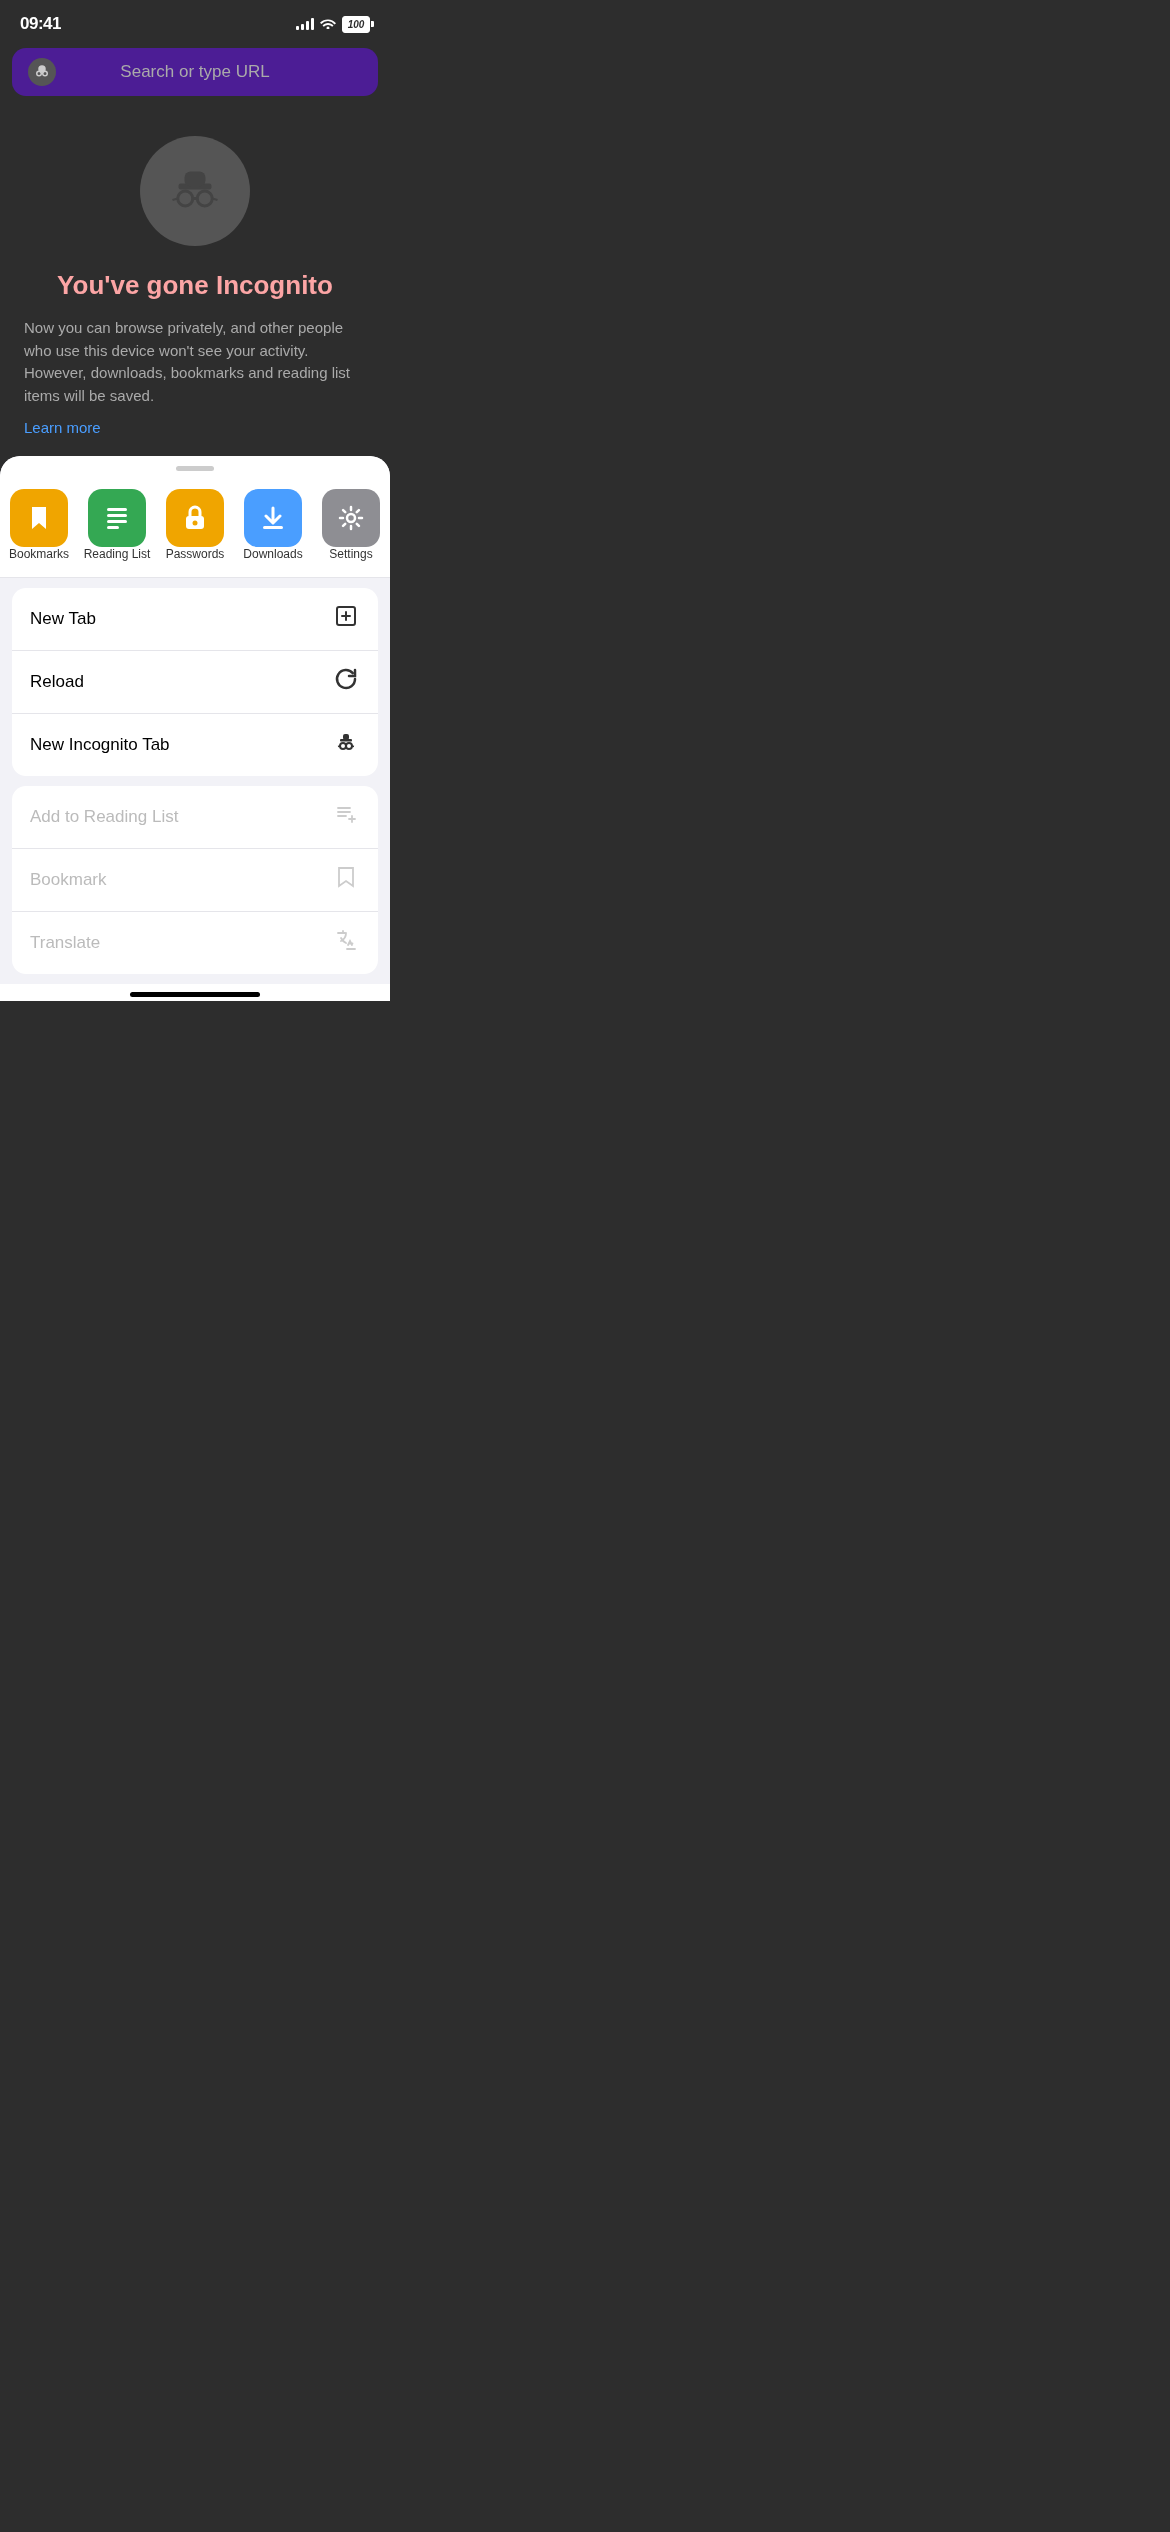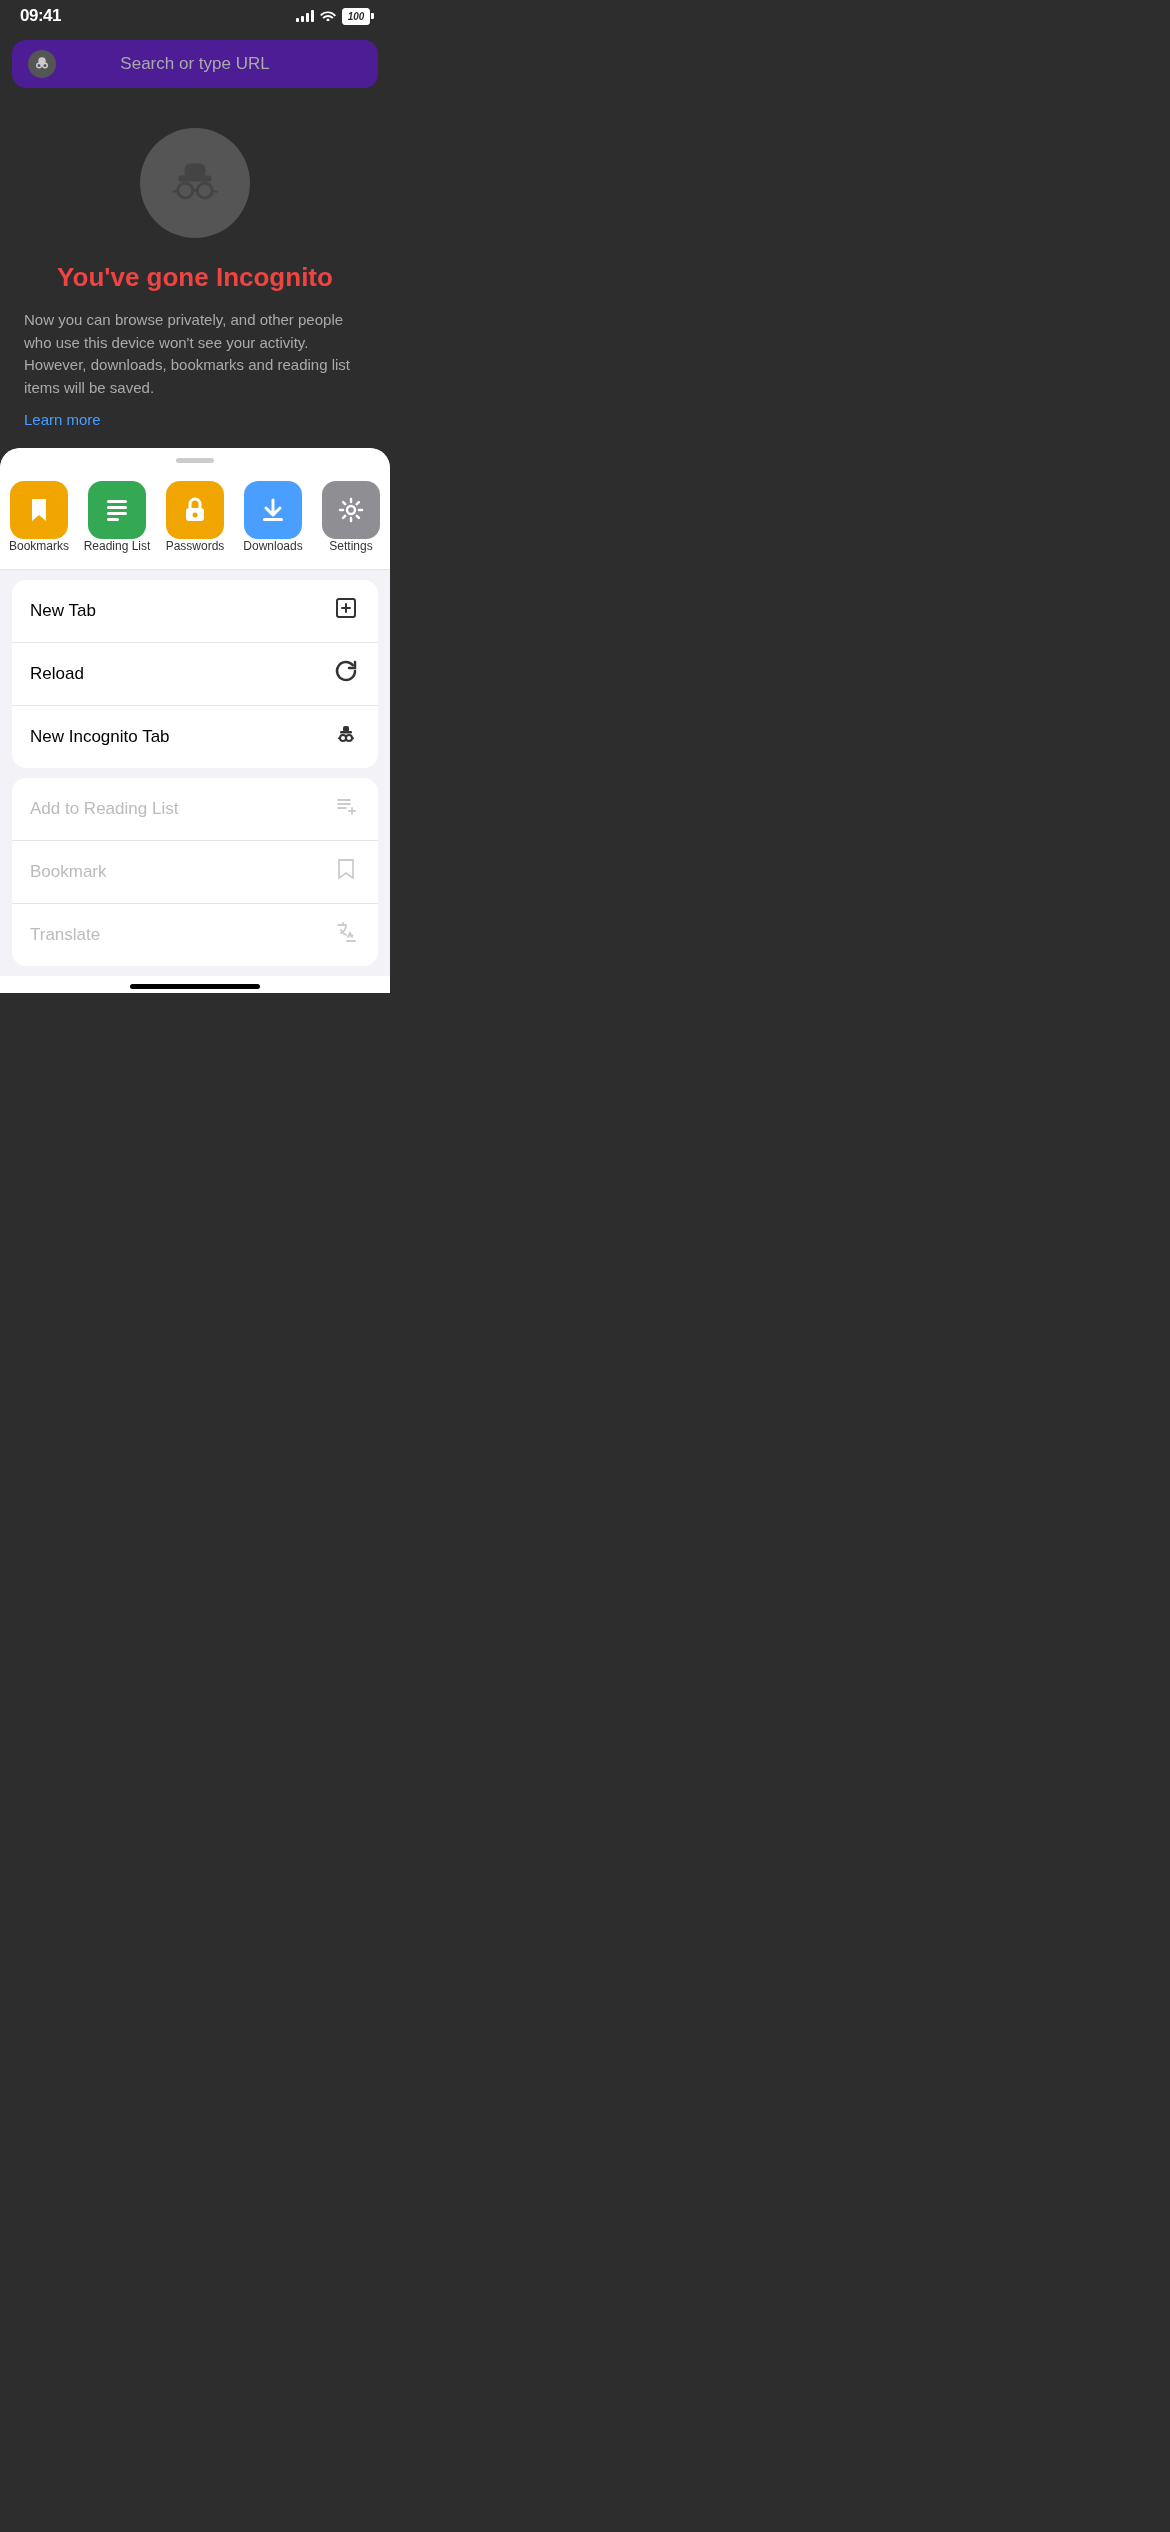--- a/index.html
+++ b/index.html
@@ -11,21 +11,21 @@
       font-family: -apple-system, 'Helvetica Neue', Arial, sans-serif;
       background: #2d2d2d;
       overflow-x: hidden;
     }
 
     
     .status-bar {
       display: flex;
       justify-content: space-between;
       align-items: center;
-      padding: 6px 20px 8px 20px;
+      padding: 14px 20px 8px 20px;
       background: #2d2d2d;
     }
     .status-time {
       font-size: 17px;
       font-weight: 700;
       color: white;
       letter-spacing: -0.5px;
     }
     .status-icons {
       display: flex;
@@ -116,21 +116,21 @@
       width: 110px;
       height: 110px;
       border-radius: 50%;
       background: #555;
       display: flex;
       align-items: center;
       justify-content: center;
       margin-bottom: 24px;
     }
     .incognito-title {
-      color: #ef4444;
+      color: #fca5a5;
       font-size: 26px;
       font-weight: 700;
       text-align: center;
       margin-bottom: 16px;
     }
     .incognito-desc {
       color: #aaa;
       font-size: 15px;
       line-height: 1.5;
       text-align: left;

